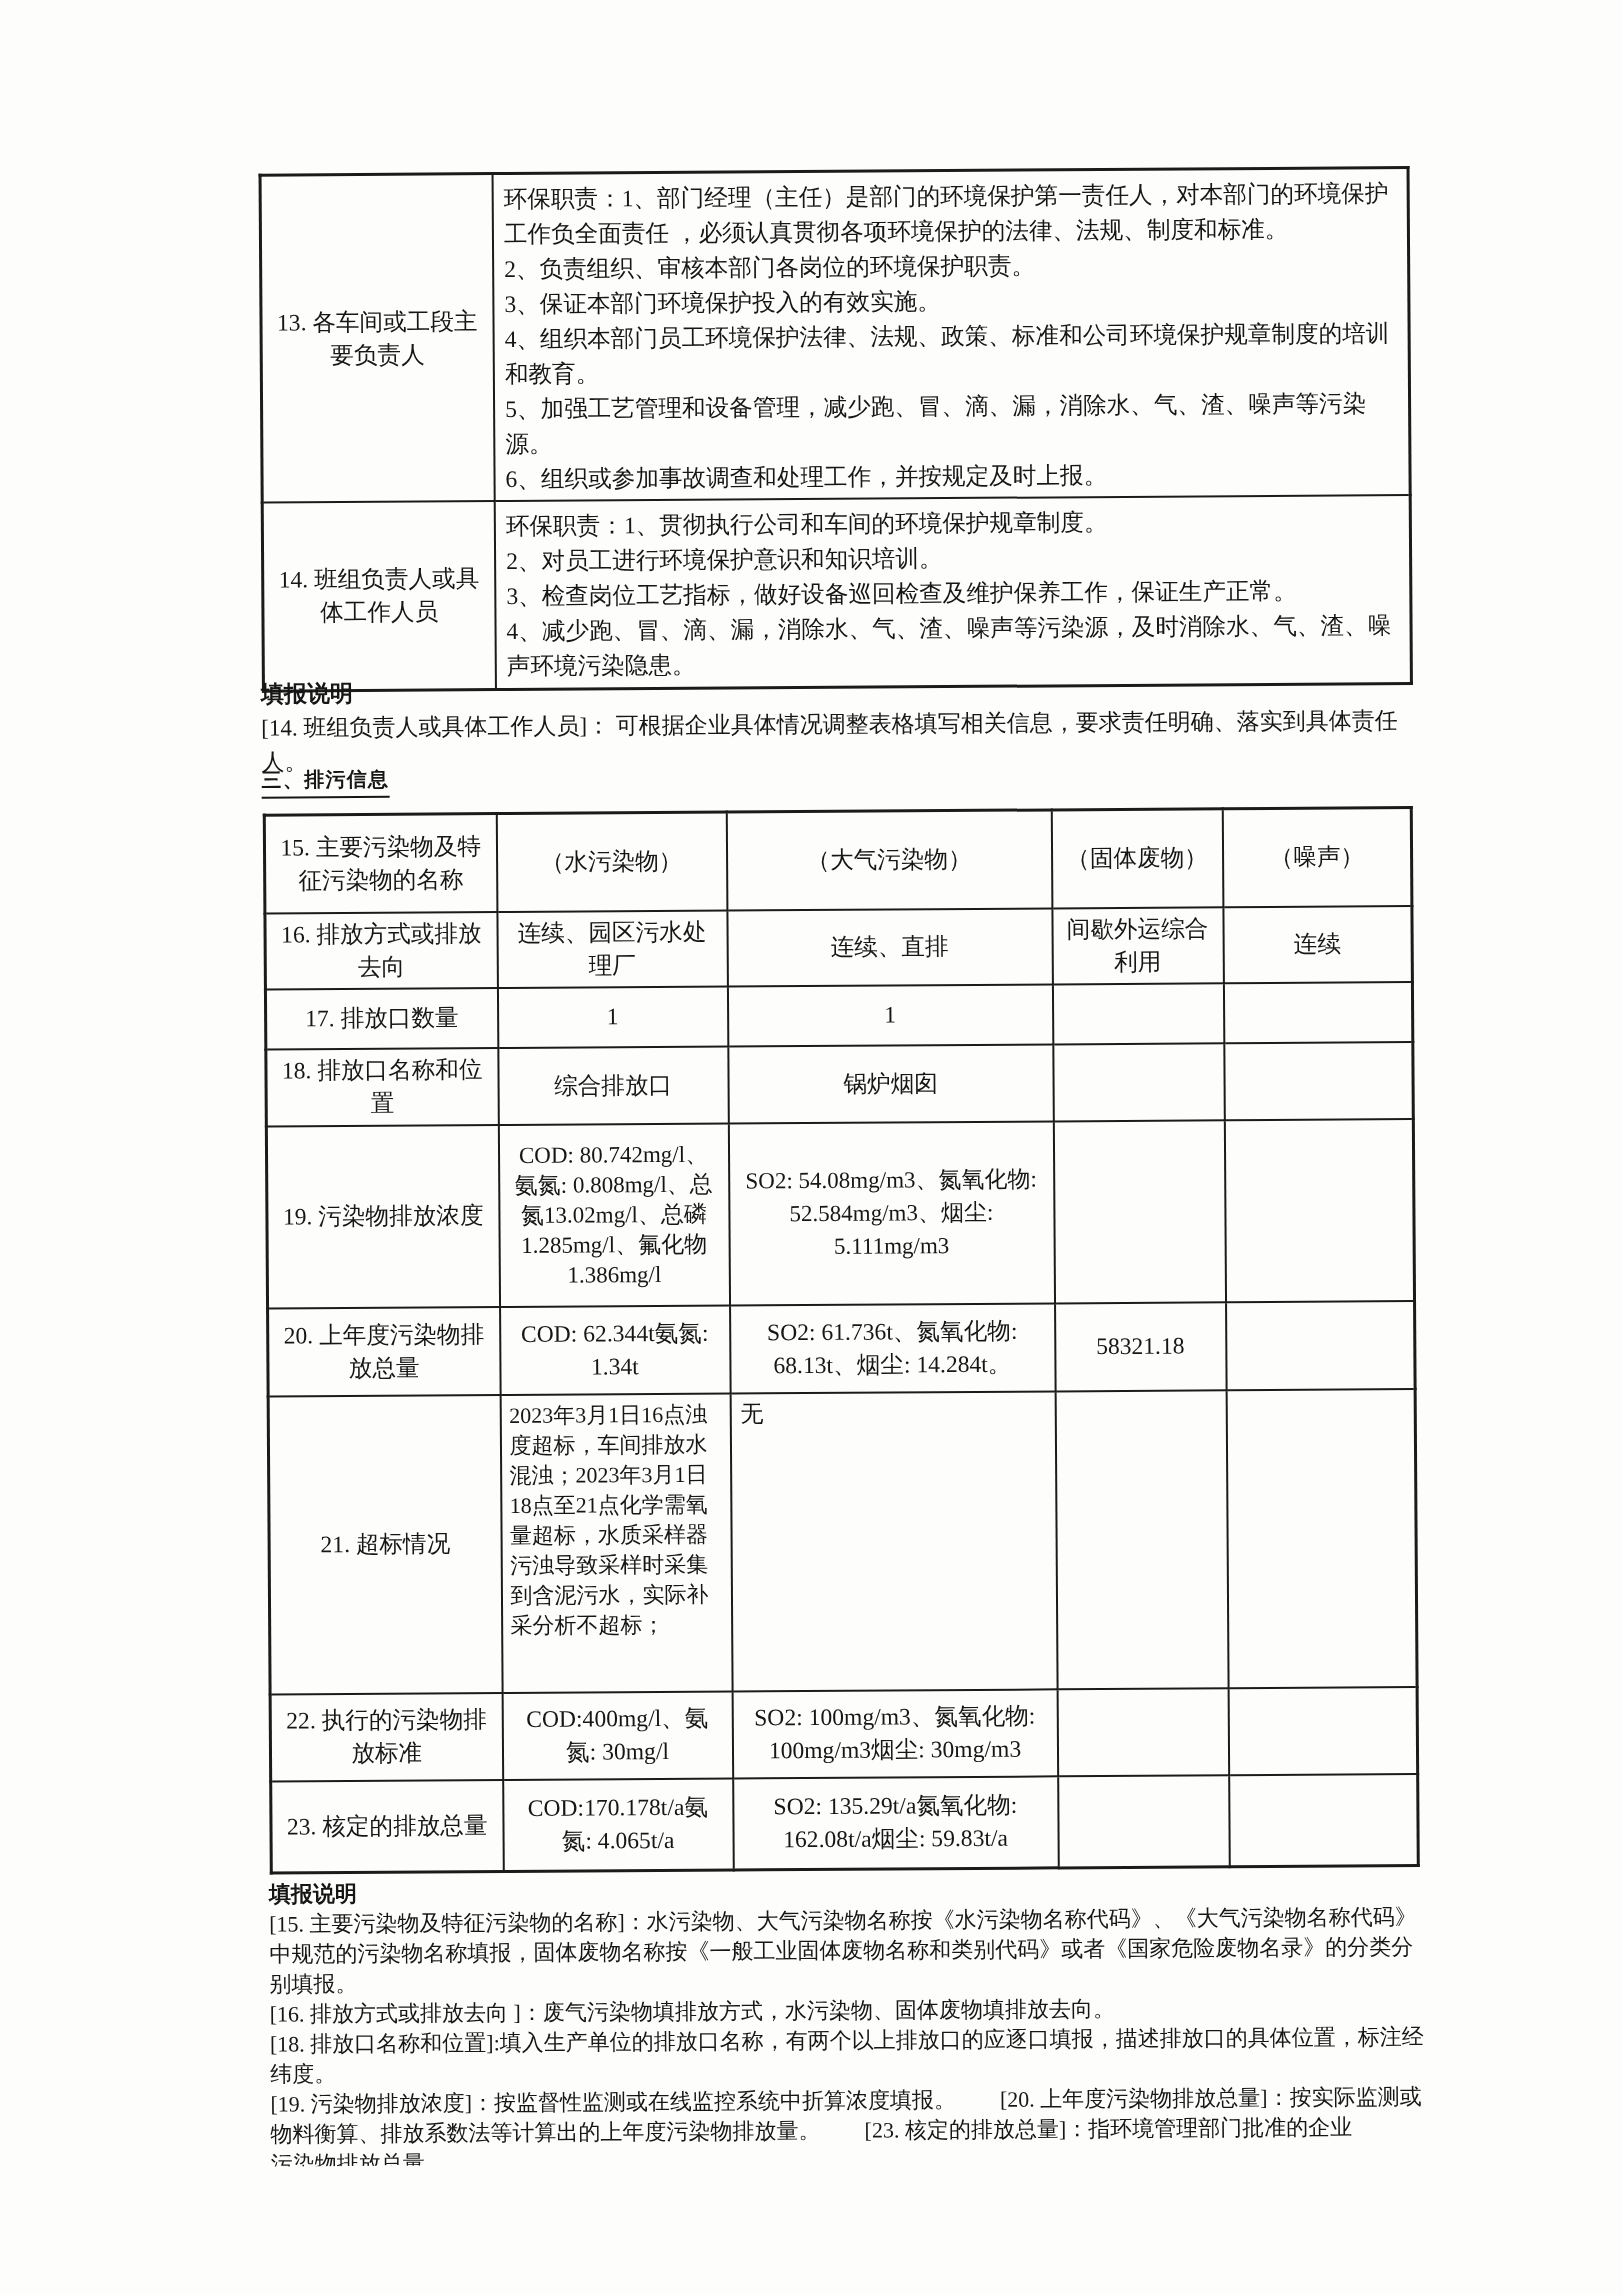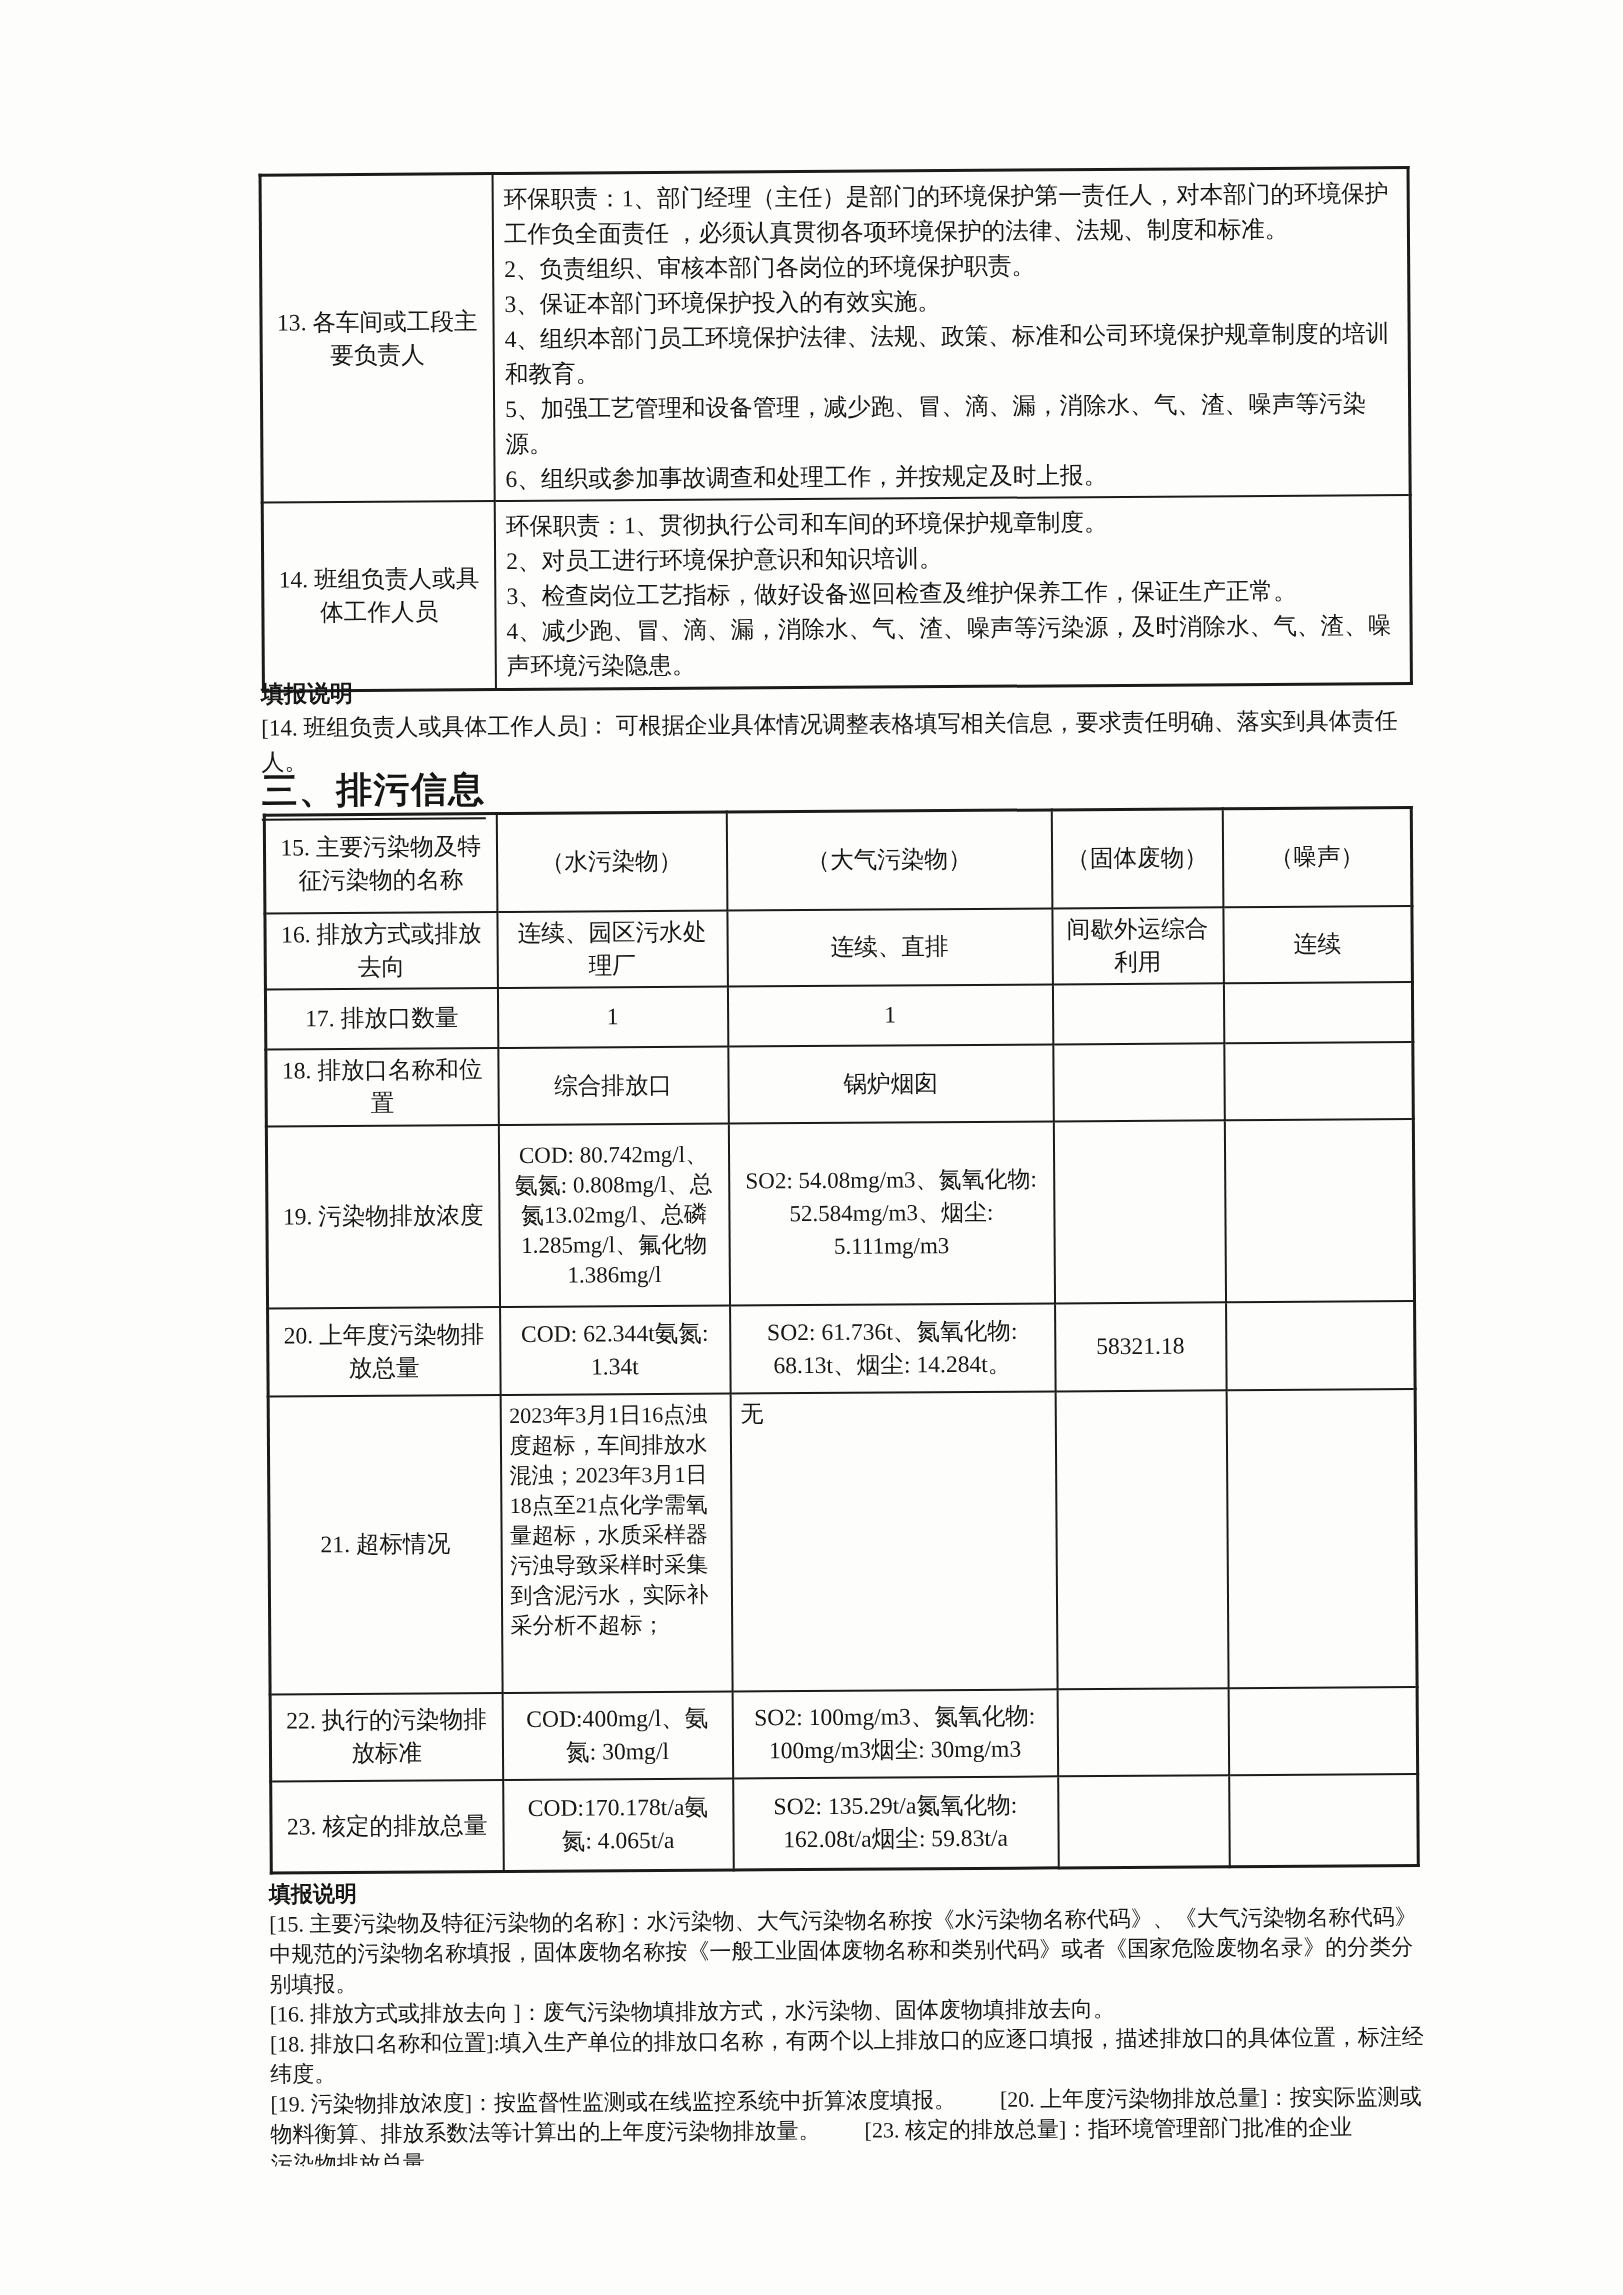--- a/index.html
+++ b/index.html
@@ -31,21 +31,21 @@
 
   
   .notes { position:absolute; }
   .notes .nt { font-weight:600; }
   .notes p { margin:0; }
   .notes-top  { font-size:23px; line-height:34px; }
   .notes-bot  { font-size:22px; line-height:30px; }
   .clipline { height:17px; overflow:hidden; }
 
   
-  .sec-title { position:absolute; font-size:36px; font-weight:700; letter-spacing:1.3px; }
+  .sec-title { position:absolute; font-size:20px; font-weight:700; letter-spacing:1.3px; }
   .sec-title span { display:inline-block; border-bottom:2.6px solid #161616; padding-bottom:2.6px; }
 
   .abs { position:absolute; }
 </style>
 </head>
 <body>
 
 <div class="page">
   <div class="tilt">
 

